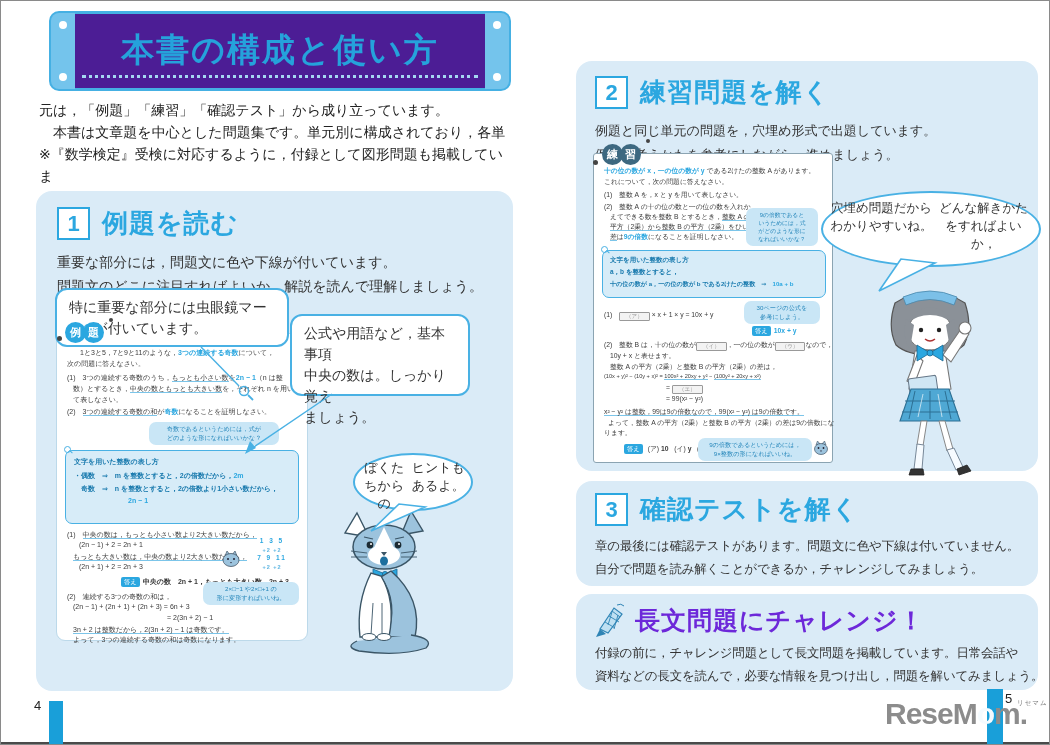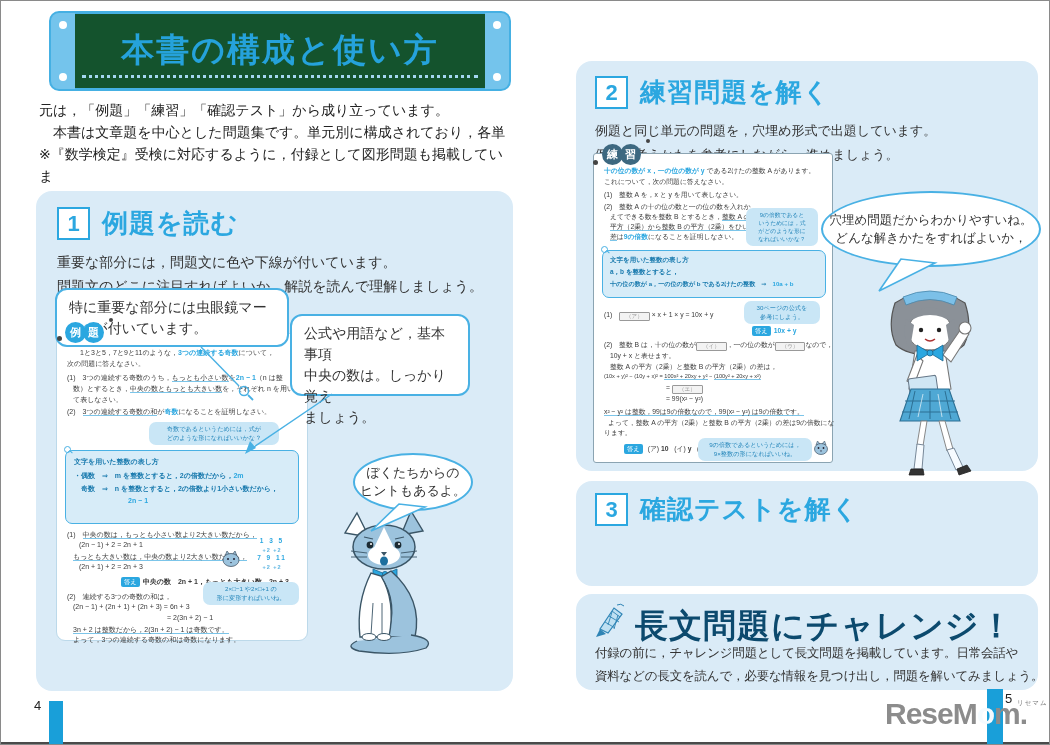--- a/index.html
+++ b/index.html
@@ -2,21 +2,21 @@
 <html><head>
 <meta charset="utf-8">
 <style>
   html,body{margin:0;padding:0;background:#fff;}
   .canvas{position:relative;width:1050px;height:745px;background:#ffffff;
     border:1px solid #8a8a8a;box-sizing:border-box;overflow:hidden;
     font-family:"Liberation Sans","DejaVu Sans",sans-serif;color:#333;}
   .bottom-edge{position:absolute;left:0;right:0;bottom:0;height:2px;background:#4a4a4a;}
 
   
-  .banner{position:absolute;left:48px;top:10px;width:462px;height:80px;background:#14532d;
+  .banner{position:absolute;left:48px;top:10px;width:462px;height:80px;background:#4c1d95;
     border:3px solid #45b0e3;border-radius:10px;box-sizing:border-box;}
   .banner .tab{position:absolute;top:-1px;bottom:-1px;width:24px;background:#74c4ec;}
   .banner .tab.l{left:-1px;border-radius:8px 0 0 8px;}
   .banner .tab.r{right:-1px;border-radius:0 8px 8px 0;}
   .banner .dot{position:absolute;width:8px;height:8px;border-radius:50%;background:#fff;left:8px;}
   .banner .dot.b{top:auto;bottom:8px;}
   .banner-title{position:absolute;left:30px;right:30px;top:14px;text-align:center;
     font-size:33px;font-weight:700;color:#25a2db;letter-spacing:2px;}
   .banner-dots{position:absolute;left:30px;right:30px;bottom:10px;height:0;
     border-bottom:3px dotted #a5d7f1;}
@@ -27,21 +27,21 @@
   .hdr{position:absolute;display:flex;align-items:center;gap:12px;}
   .numbox{width:33px;height:33px;background:#fff;border:2.5px solid #2ba7e0;color:#2ba7e0;
     font-weight:700;font-size:22px;display:flex;align-items:center;justify-content:center;box-sizing:border-box;}
   .sectitle{color:#2ba7e0;font-weight:700;font-size:26px;letter-spacing:1px;}
   .desc{position:absolute;font-size:14px;line-height:24px;color:#333;}
   .desc.r{font-size:13px;}
   .desc.rr{font-size:12.5px;letter-spacing:-0.2px;}
 
   .bubble{position:absolute;background:#fff;border:2px solid #49b1e4;border-radius:12px;
     font-size:14px;color:#333;padding:7px 12px;line-height:21px;box-sizing:border-box;z-index:3;}
-  .ellipse{border-radius:50%;text-align:center;display:flex;flex-direction:column;justify-content:center;}
+  .ellipse{border-radius:50%;text-align:center;display:flex;flex-direction:row;justify-content:center;}
 
   .wbox{position:absolute;background:#fff;box-sizing:border-box;z-index:2;}
   .ex-box{border:1.5px solid #bcd9ea;border-radius:9px;}
   .pr-box{border:1px solid #8ba4b2;border-radius:3px;}
 
   .badge2{position:absolute;display:flex;z-index:4;}
   .badge2 .c{width:21px;height:21px;border-radius:50%;color:#fff;font-size:11px;font-weight:700;
     display:flex;align-items:center;justify-content:center;}
   .badge2 .c + .c{margin-left:-3px;}
   .badge2.ex .c{background:#2ba7e0;}
@@ -74,21 +74,21 @@
   .diag .p{font-size:5.5px;color:#5fb6e2;letter-spacing:1px;}
 
   .bar{position:absolute;background:#199fd9;z-index:1;}
   .pgnum{position:absolute;font-size:13px;color:#222;z-index:4;}
   .logo{position:absolute;font-weight:700;font-size:30px;color:#8c8c8c;letter-spacing:-1px;z-index:2;}
   .logo .w{color:#f4fbff;}
   .kana{position:absolute;font-size:6.5px;color:#777;letter-spacing:1px;z-index:4;}
 
   .overlay{position:absolute;left:0;top:0;z-index:5;pointer-events:none;}
   .artsvg{position:absolute;z-index:3;}
-  .chal-title{position:absolute;font-size:33px;font-weight:700;color:#0c4a6e;letter-spacing:1px;}
+  .chal-title{position:absolute;font-size:25px;font-weight:700;color:#6d28d9;letter-spacing:1px;}
 </style>
 </head>
 <body>
 
 <div class="canvas">
 
   <div class="banner">
     <div class="tab l">
       <span class="dot" style="top:8px"></span>
       <span class="dot b"></span>
@@ -362,20 +362,24 @@
     <polygon points="94,169 101,167 110,186 103,189" fill="#f6fbff" stroke="#789" stroke-width="1"></polygon>
     <path d="M58,188 L70,188 L71,194 L56,194 Z" fill="#333" stroke="#222" stroke-width="0.8"></path>
     <path d="M104,188 L114,184 L118,190 L106,194 Z" fill="#333" stroke="#222" stroke-width="0.8"></path>
   </svg>
 
   <div class="panel" style="left:575px;top:480px;width:462px;height:105px;"></div>
   <div class="hdr" style="left:594px;top:491px;">
     <div class="numbox">3</div>
     <div class="sectitle">確認テストを解く</div>
   </div>
+  <div class="desc rr" style="left:594px;top:534px;line-height:23px;">
+    <div>章の最後には確認テストがあります。問題文に色や下線は付いていません。</div>
+    <div>自分で問題を読み解くことができるか，チャレンジしてみましょう。</div>
+  </div>
 
   <div class="panel" style="left:575px;top:593px;width:462px;height:96px;"></div>
   <svg class="artsvg" style="left:592px;top:601px;" width="32" height="36" viewBox="0 0 32 36">
     <polygon points="7,27 21,6 29,12 15,31" fill="#bfe0f2" stroke="#2f84b5" stroke-width="1.2"></polygon>
     <path d="M12,20 L22,26 M16,14 L26,20 M19,9 L27,15" stroke="#2f84b5" stroke-width="0.9"></path>
     <path d="M15,23 L19,10 M21,27 L25,13" stroke="#2f84b5" stroke-width="0.9"></path>
     <polygon points="7,27 3,35 13,32" fill="#2f84b5"></polygon>
     <path d="M24,3 Q28,1 31,4" stroke="#2f84b5" stroke-width="1" fill="none"></path>
   </svg>
   <div class="chal-title" style="left:634px;top:603px;">長文問題にチャレンジ！</div>

